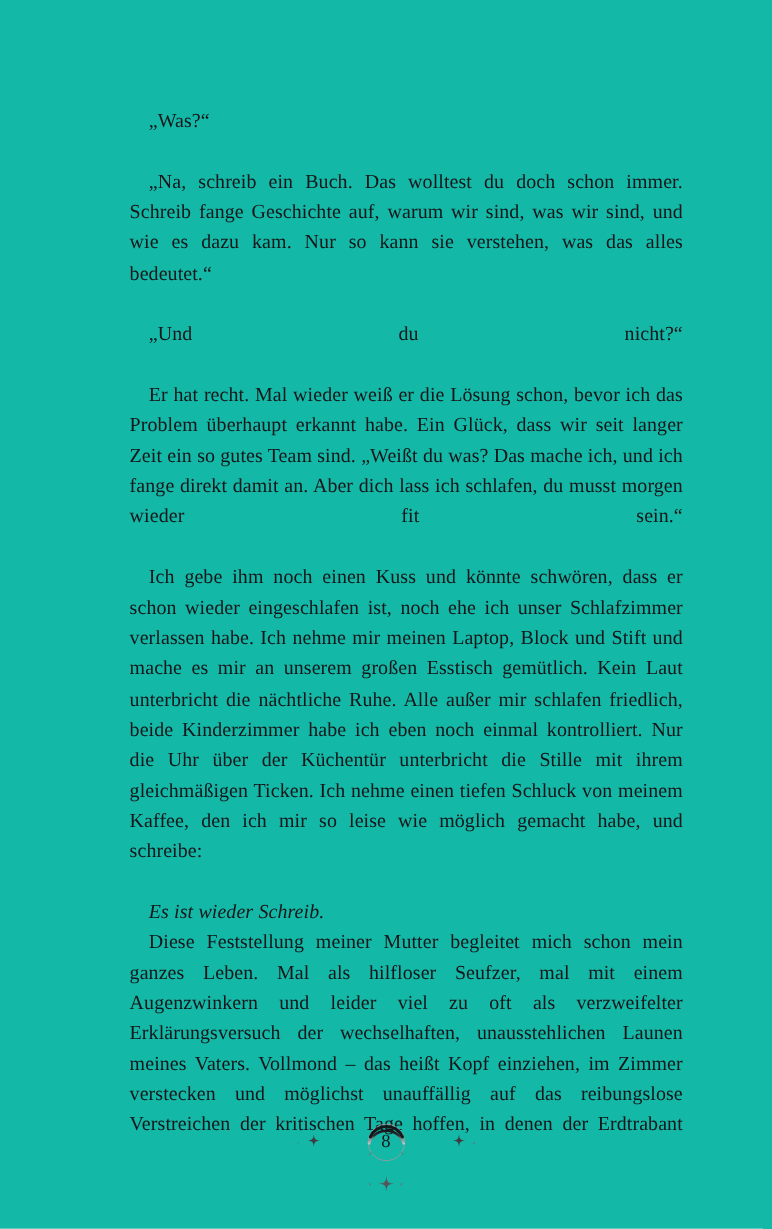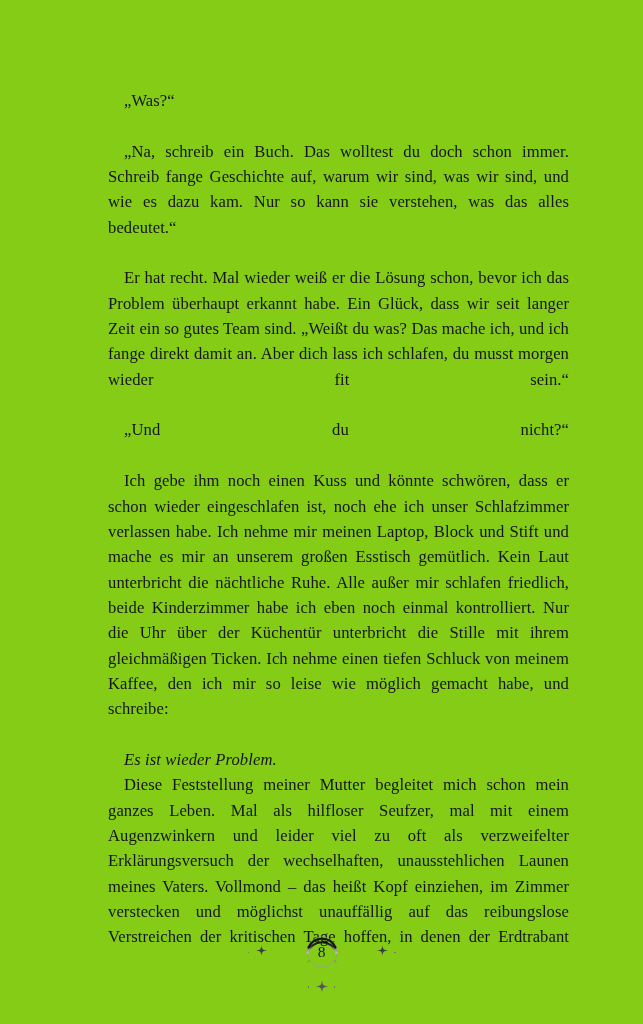--- a/index.html
+++ b/index.html
@@ -14,21 +14,21 @@
     color: #15161a;
     overflow: hidden;
     position: relative;
   }
 
   .page {
     position: absolute;
     left: 0; top: 0;
     width: 643px;
     height: 1024px;
-    background: #84cc16;
+    background: #14b8a6;
   }
 
   .text-block {
     position: absolute;
     left: 108px;
     top: 88px;
     width: 461px;
   }
 
   p.para {
@@ -128,24 +128,24 @@
   .dot-b2 { left: 92px; top: 74px; }
 </style>
 </head>
 <body>
 
 <div class="page">
 
   <div class="text-block">
     <p class="para">„Was?“</p>
     <p class="para">„Na, schreib ein Buch. Das wolltest du doch schon immer. Schreib fange Geschichte auf, warum wir sind, was wir sind, und wie es dazu kam. Nur so kann sie verstehen, was das alles bedeutet.“</p>
+    <p class="para">„Und du nicht?“</p>
     <p class="para">Er hat recht. Mal wieder weiß er die Lösung schon, bevor ich das Problem überhaupt erkannt habe. Ein Glück, dass wir seit langer Zeit ein so gutes Team sind. „Weißt du was? Das mache ich, und ich fange direkt damit an. Aber dich lass ich schlafen, du musst morgen wieder fit sein.“</p>
-    <p class="para">„Und du nicht?“</p>
     <p class="para">Ich gebe ihm noch einen Kuss und könnte schwören, dass er schon wieder eingeschlafen ist, noch ehe ich unser Schlafzimmer verlassen habe. Ich nehme mir meinen Laptop, Block und Stift und mache es mir an unserem großen Esstisch gemütlich. Kein Laut unterbricht die nächtliche Ruhe. Alle außer mir schlafen friedlich, beide Kinderzimmer habe ich eben noch einmal kontrolliert. Nur die Uhr über der Küchentür unterbricht die Stille mit ihrem gleichmäßigen Ticken. Ich nehme einen tiefen Schluck von meinem Kaffee, den ich mir so leise wie möglich gemacht habe, und schreibe:</p>
-    <p class="para italic">Es ist wieder Problem.</p>
+    <p class="para italic">Es ist wieder Schreib.</p>
     <p class="para">Diese Feststellung meiner Mutter begleitet mich schon mein ganzes Leben. Mal als hilfloser Seufzer, mal mit einem Augenzwinkern und leider viel zu oft als verzweifelter Erklärungsversuch der wechselhaften, unausstehlichen Launen meines Vaters. Vollmond – das heißt Kopf einziehen, im Zimmer verstecken und möglichst unauffällig auf das reibungslose Verstreichen der kritischen Tage hoffen, in denen der Erdtrabant</p>
   </div>
 
   <div class="folio">
     <div class="folio-inner">
 
       <span class="dot dot-l1"></span>
       <span class="dot dot-r1"></span>
       <span class="dot dot-b1"></span>
       <span class="dot dot-b2"></span>

